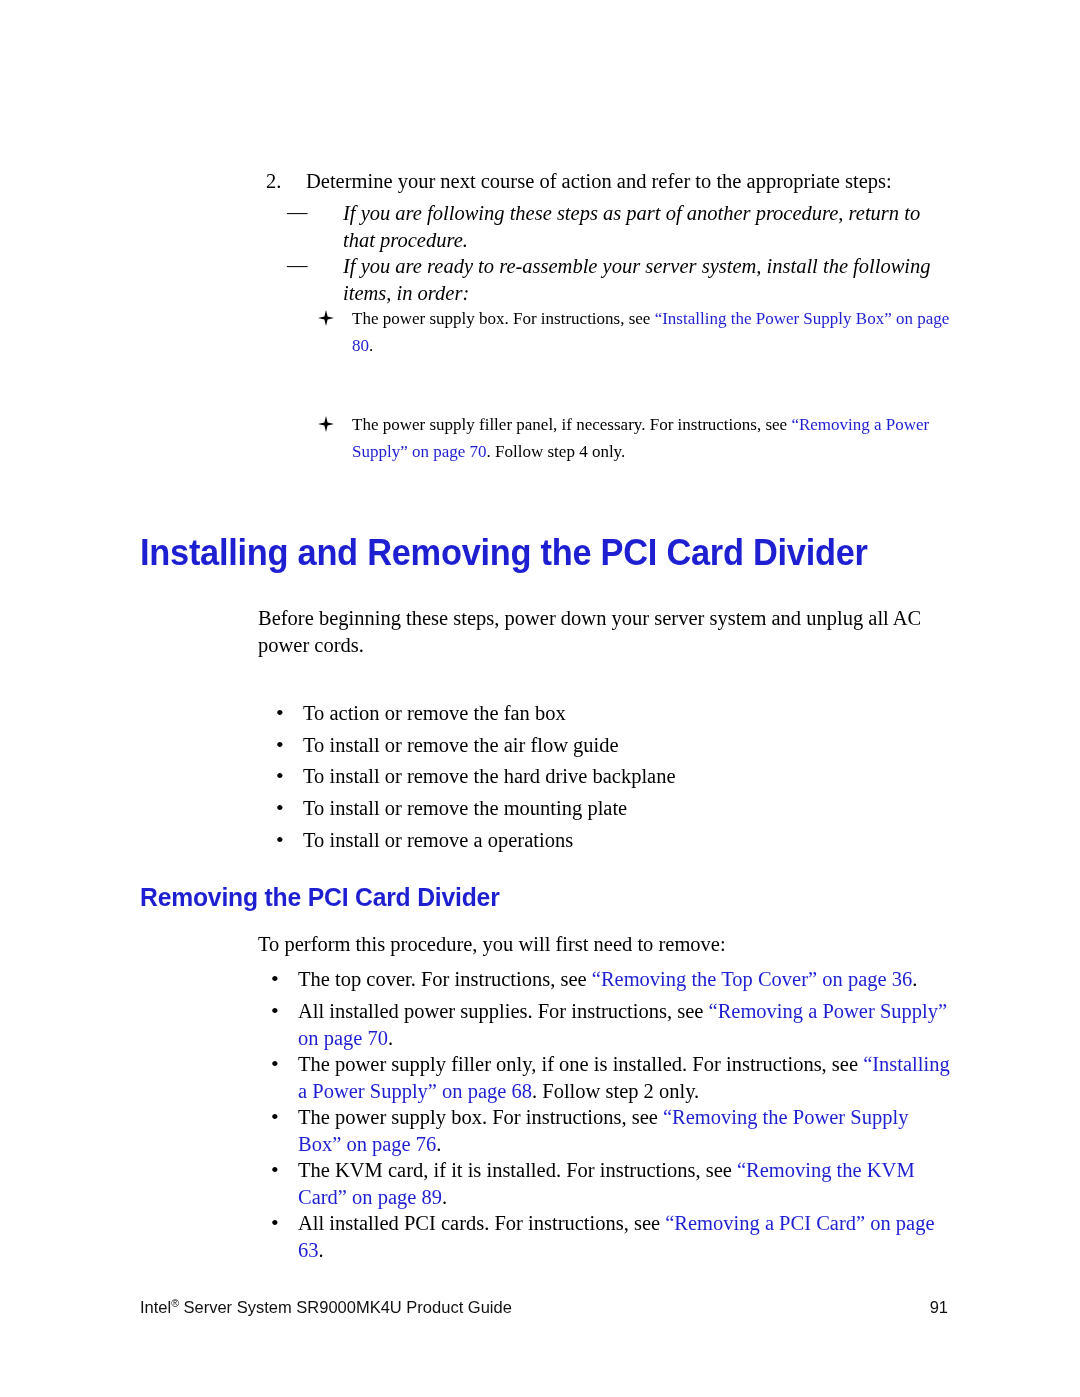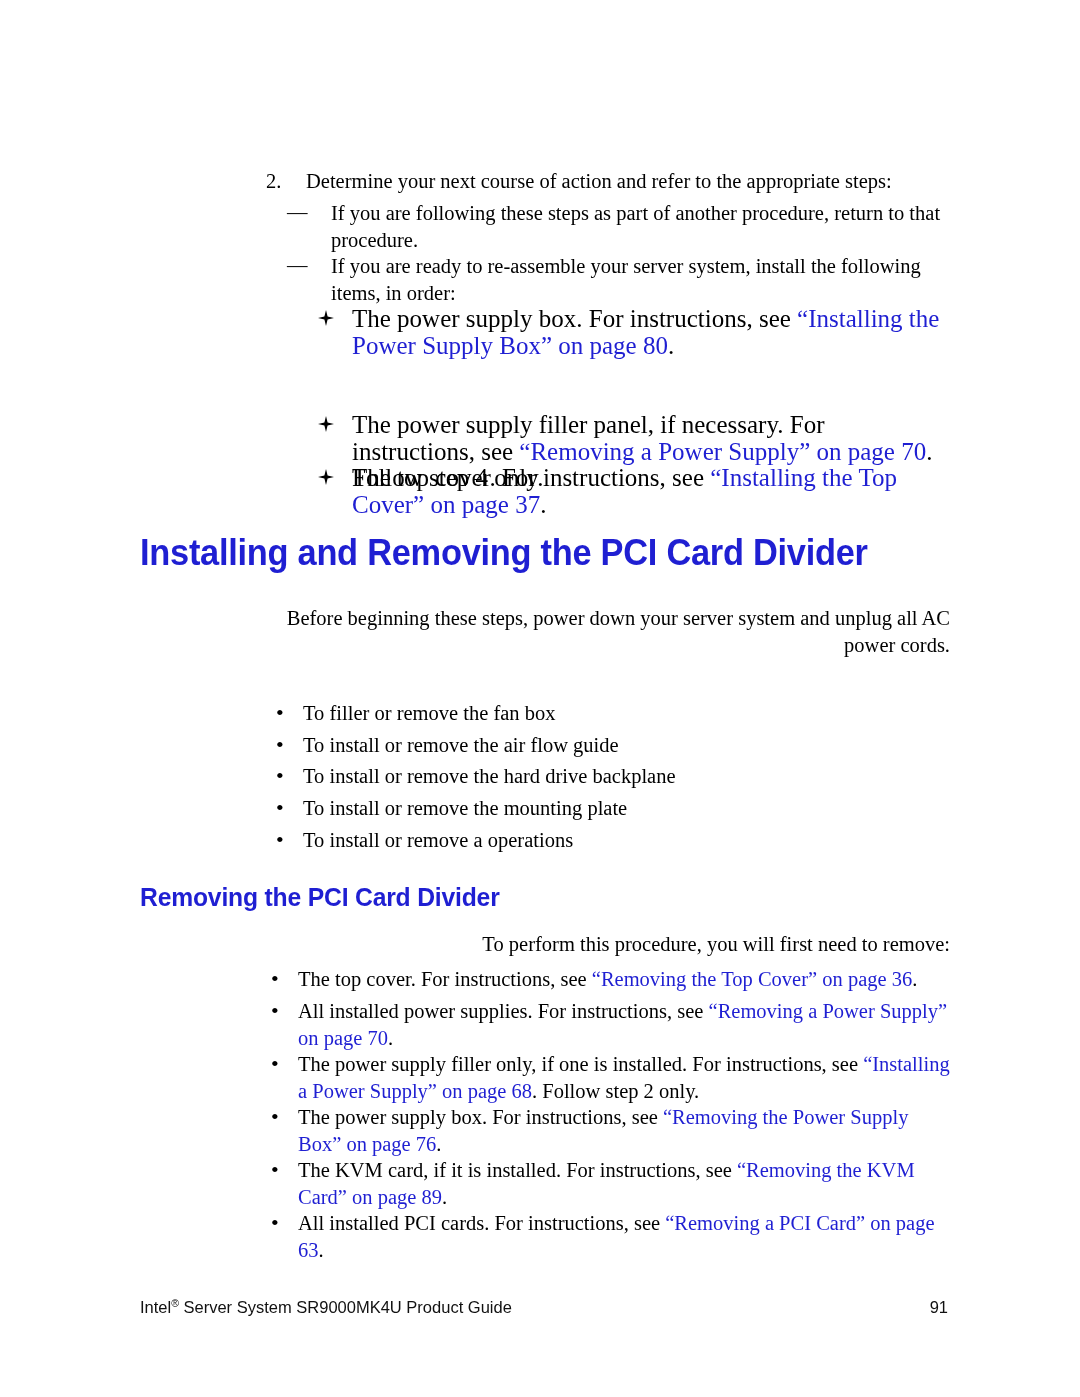--- a/index.html
+++ b/index.html
@@ -17,21 +17,21 @@
     color: #000000;
     overflow: hidden;
   }
 
   
   .para {
     position: absolute;
     font-size: 20.5px;
     line-height: 26.5px;
     color: #000;
-    text-align: right;
+    text-align: left;
   }
 
   
   .step {
     position: absolute;
     left: 266px;
     width: 684px;
     font-size: 20.5px;
     line-height: 26.5px;
   }
@@ -57,29 +57,30 @@
   .dash-item .dash {
     position: absolute;
     left: 0;
     top: -1px;
     width: 44px;
     font-size: 20.5px;
     letter-spacing: -1px;
   }
   .dash-item .dash-text {
     display: block;
-    margin-left: 44px;
+    margin-left: 56px;
+    font-style: italic;
   }
 
   
   .dia-item {
     position: absolute;
     left: 318px;
     width: 634px;
-    font-size: 25px;
+    font-size: 17px;
     line-height: 26.5px;
   }
   .dia-item .dia {
     position: absolute;
     left: 0;
     top: 4px;
     width: 34px;
     height: 18px;
   }
   .dia-item .dia .star {
@@ -208,34 +209,28 @@
   </div>
 
 
   <div class="dia-item" style="top:412px;">
     <span class="dia">
         <span class="star"></span>
       </span>
     <span class="dia-text"><span>The power supply filler panel, if necessary. For instructions, see </span><span class="xref">“Removing a Power Supply” on page 70</span><span>. Follow step 4 only.</span></span>
   </div>
 
-  <div class="dia-item" style="top:465px;">
-    <span class="dia">
-        <span class="star"></span>
-      </span>
-    <span class="dia-text"><span>The top cover. For instructions, see </span><span class="xref">“Installing the Top Cover” on page 37</span><span>.</span></span>
-  </div>
 
   <div class="h1" style="top:532px;">Installing and Removing the PCI Card Divider</div>
 
   <div class="para" style="left:258px; top:605px; width:692px;">Before beginning these steps, power down your server system and unplug all AC power cords.</div>
 
   <div class="bul-item" style="top:700px; left:276px;">
     <span class="bul">•</span>
-    <span class="bul-text">To filler or remove the fan box</span>
+    <span class="bul-text">To action or remove the fan box</span>
   </div>
   <div class="bul-item" style="top:732px; left:276px;">
     <span class="bul">•</span>
     <span class="bul-text">To install or remove the air flow guide</span>
   </div>
   <div class="bul-item" style="top:763px; left:276px;">
     <span class="bul">•</span>
     <span class="bul-text">To install or remove the hard drive backplane</span>
   </div>
   <div class="bul-item" style="top:795px; left:276px;">

